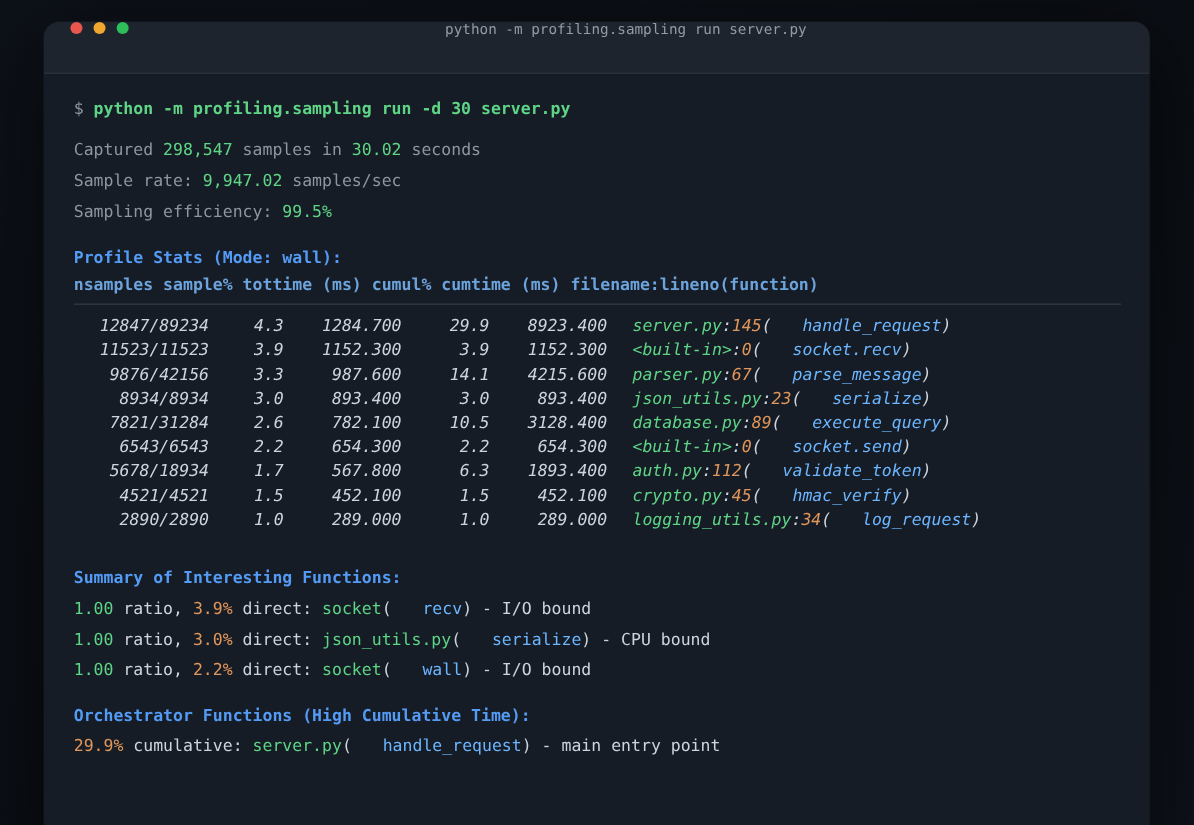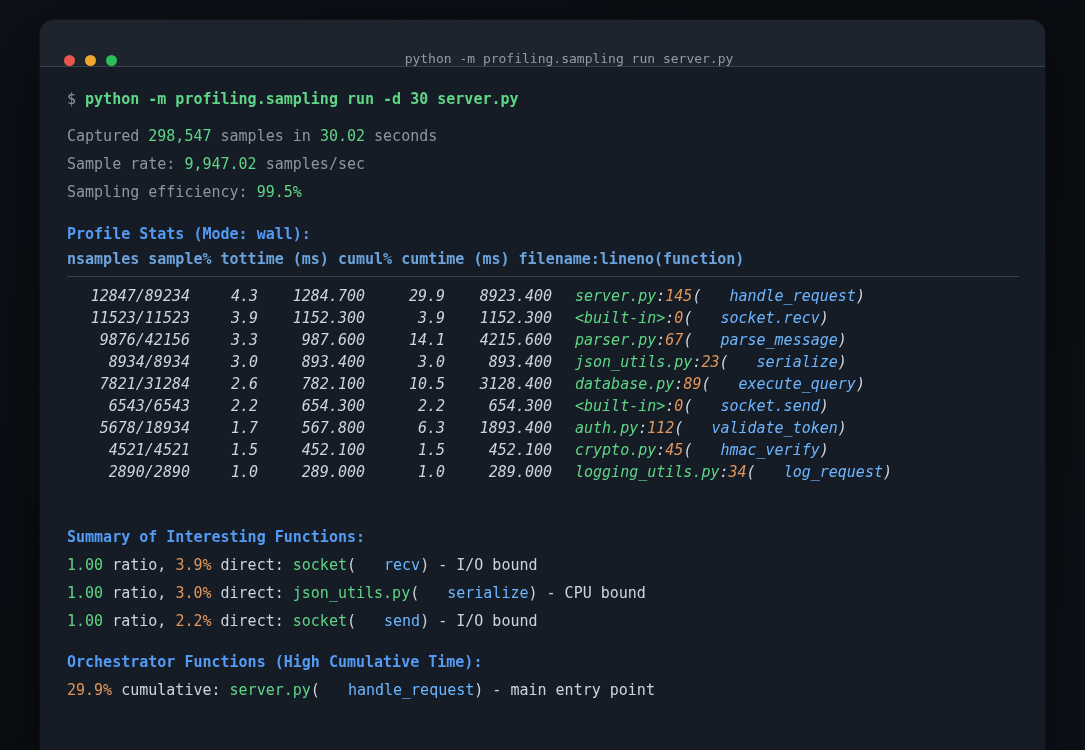--- a/index.html
+++ b/index.html
@@ -11,39 +11,39 @@
   .stage{
     position:relative;width:1085px;height:750px;overflow:hidden;
     background:linear-gradient(135deg,#0d1118 0%,#0a0d12 55%,#0e1219 100%);
   }
   .window{
     position:absolute;left:40px;top:20px;width:1005px;height:770px;
     background:#161c25;border-radius:14px;
     box-shadow:0 24px 70px rgba(0,0,0,.6),0 0 0 1px rgba(255,255,255,.035);
   }
   .titlebar{
-    height:46px;display:flex;align-items:flex-end;
+    height:46px;display:flex;align-items:flex-start;
     background:#1d242e;border-radius:14px 14px 0 0;
     border-bottom:1px solid #39414d;padding:0 24px;
   }
   .lights{display:flex;gap:10px;align-items:center;}
   .light{width:11px;height:11px;border-radius:50%;}
   .titletext{flex:1;text-align:center;color:#929ba6;font-size:13px;white-space:pre;}
   .content{padding:18px 26px 0 27px;font-size:15px;}
   .line{line-height:28px;white-space:pre;}
   .cap-block{margin-top:9px;}
   .heading{color:#539bf5;font-weight:bold;line-height:28px;white-space:pre;}
   .h-profile{margin-top:14px;}
   .colheader{color:#6ca3dc;font-weight:bold;line-height:22px;white-space:pre;}
   .table-divider{border:0;border-top:1px solid #39414d;margin:6px 0 0 0;}
   .ptable{margin-top:8px;font-style:italic;}
   .trow{display:grid;grid-template-columns:123px 68px 107px 80px 107px 1fr;line-height:22px;}
   .cell-num{text-align:right;color:#ccd4dd;white-space:pre;}
   .cell-fn{padding-left:23px;white-space:pre;}
-  .h-summary{margin-top:40px;}
+  .h-summary{margin-top:28px;}
   .h-hotspots{margin-top:6px;}
   .h-orch{margin-top:13px;}
   .seg{white-space:pre;}
   .c-dim{color:#8d96a0;}
   .c-fg{color:#ccd4dd;}
   .c-green{color:#5ed586;}
   .c-blue{color:#6cb6ff;padding-left:28px;}
   .c-orange{color:#e0965a;}
   .bold{font-weight:bold;}
 </style>
@@ -148,21 +148,21 @@
             <div class="cell-num">1.0</div>
             <div class="cell-num">289.000</div>
             <div class="cell-fn"><span class="seg c-green">logging_utils.py</span><span class="seg c-fg">:</span><span class="seg c-orange">34</span><span class="seg c-fg">(</span><span class="seg c-blue">log_request</span><span class="seg c-fg">)</span></div>
           </div>
         </div>
 
       <div class="heading h-summary">Summary of Interesting Functions:</div>
 
       <div class="line"><span class="seg c-green">1.00</span><span class="seg c-fg"> ratio, </span><span class="seg c-orange">3.9%</span><span class="seg c-fg"> direct: </span><span class="seg c-green">socket</span><span class="seg c-fg">(</span><span class="seg c-blue">recv</span><span class="seg c-fg">) - I/O bound</span></div>
       <div class="line"><span class="seg c-green">1.00</span><span class="seg c-fg"> ratio, </span><span class="seg c-orange">3.0%</span><span class="seg c-fg"> direct: </span><span class="seg c-green">json_utils.py</span><span class="seg c-fg">(</span><span class="seg c-blue">serialize</span><span class="seg c-fg">) - CPU bound</span></div>
-      <div class="line"><span class="seg c-green">1.00</span><span class="seg c-fg"> ratio, </span><span class="seg c-orange">2.2%</span><span class="seg c-fg"> direct: </span><span class="seg c-green">socket</span><span class="seg c-fg">(</span><span class="seg c-blue">send</span><span class="seg c-fg">) - I/O bound</span></div>
+      <div class="line"><span class="seg c-green">1.00</span><span class="seg c-fg"> ratio, </span><span class="seg c-orange">2.2%</span><span class="seg c-fg"> direct: </span><span class="seg c-green">socket</span><span class="seg c-fg">(</span><span class="seg c-blue">wall</span><span class="seg c-fg">) - I/O bound</span></div>
 
       <div class="heading h-orch">Orchestrator Functions (High Cumulative Time):</div>
       <div class="line"><span class="seg c-orange">29.9%</span><span class="seg c-fg"> cumulative: </span><span class="seg c-green">server.py</span><span class="seg c-fg">(</span><span class="seg c-blue">handle_request</span><span class="seg c-fg">) - main entry point</span></div>
       <div class="line"></div>
 
     </div>
   </div>
 </div>
 
 </body></html>

